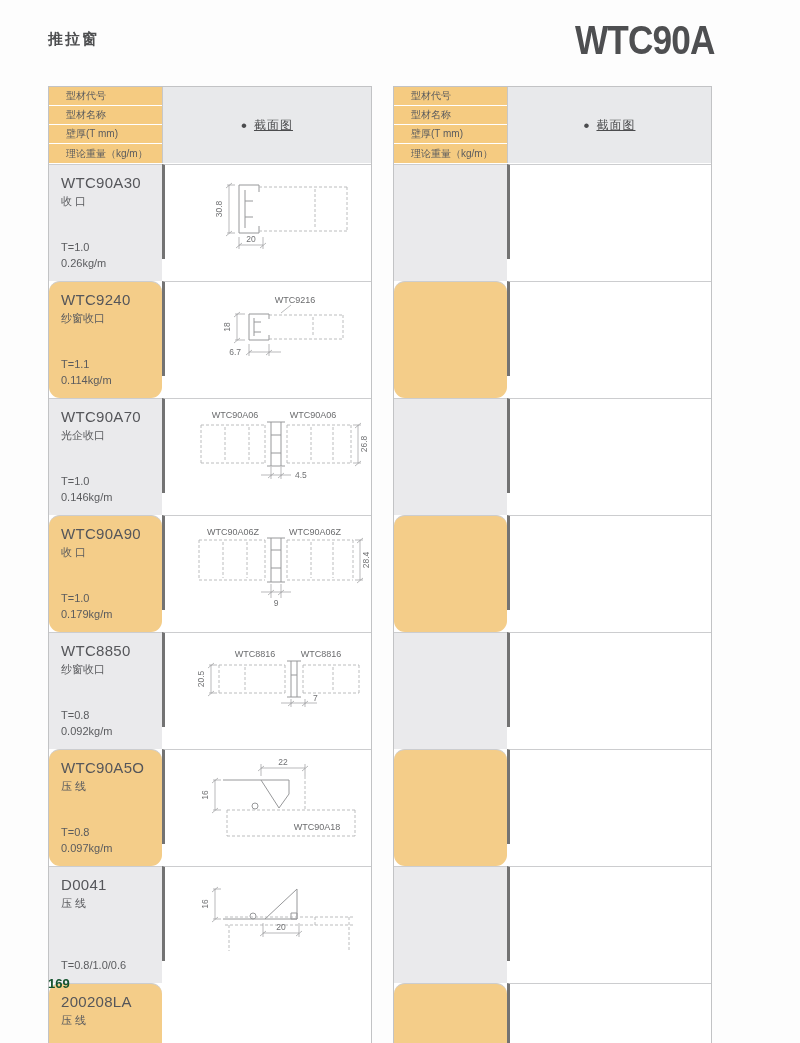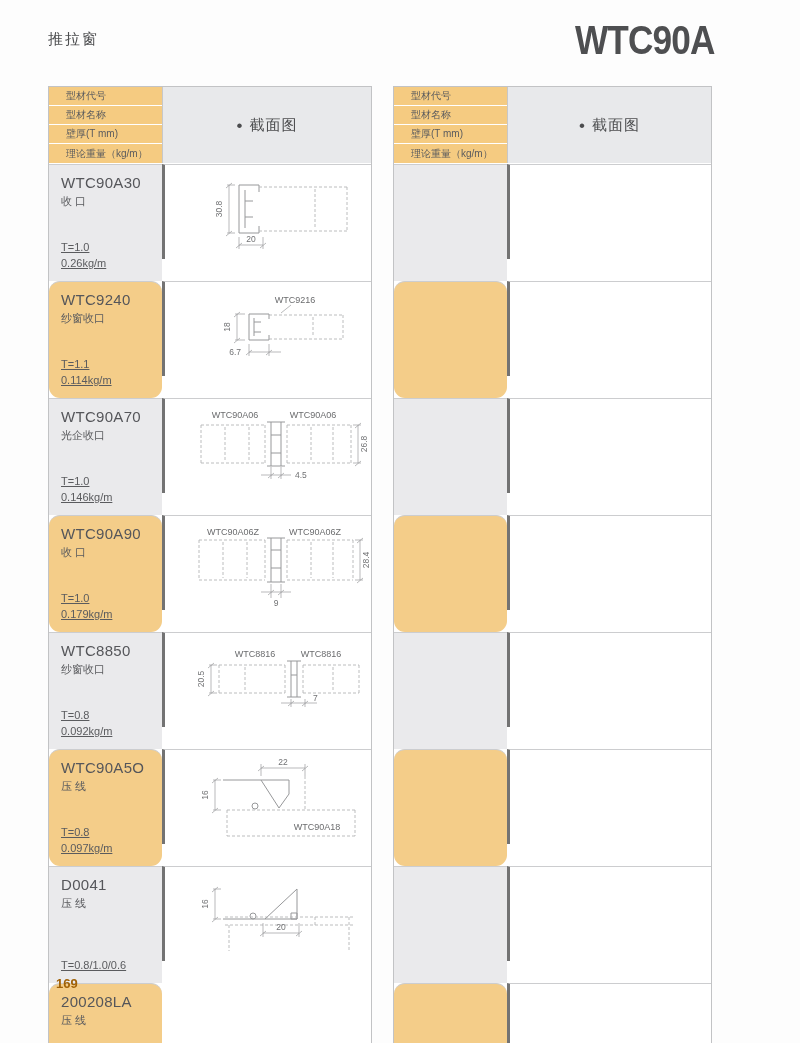--- a/index.html
+++ b/index.html
@@ -1,49 +1,49 @@
 <!DOCTYPE html>
 <html><head>
 <meta charset="utf-8">
 <style>
   html,body{margin:0;padding:0;}
   body{
     width:800px;height:1043px;position:relative;background:#fdfdfd;
     font-family:"Liberation Sans","DejaVu Sans",sans-serif;color:#58595b;
     overflow:hidden;
   }
-  .page-category{position:absolute;left:48px;top:30px;font-size:15px;font-weight:normal;
+  .page-category{position:absolute;left:48px;top:30px;font-size:15px;font-weight:bold;
     color:#4e4f51;letter-spacing:2px;}
   .page-model{position:absolute;right:86px;top:18px;font-size:40px;font-weight:bold;
     color:#4e4f51;transform:scaleX(0.88);transform-origin:right top;letter-spacing:-1px;}
-  .page-number{position:absolute;left:56px;top:976px;font-size:13px;font-weight:bold;color:#a16207;}
+  .page-number{position:absolute;left:48px;top:976px;font-size:13px;font-weight:bold;color:#14532d;}
 
   .ptable{position:absolute;top:86px;display:grid;grid-template-columns:113px 1fr;
     border:1px solid #c2c3c5;background:#fff;}
   .ptable.left{left:48px;width:322px;}
   .ptable.right{left:393px;width:317px;}
 
   .hdr-labels{grid-column:1;height:76px;border-bottom:1px solid #fff;}
   .hdr-labels .hrow{height:18px;line-height:18px;background:#f5cb81;color:#5a5b5e;
     font-size:10px;padding-left:17px;border-bottom:1px solid #fff;white-space:nowrap;overflow:hidden;}
   .hdr-labels .hrow:last-child{border-bottom:none;height:19px;line-height:19px;}
   .hdr-content{grid-column:2;height:76px;background:#e8e9eb;border-left:1px solid #c6c7c9;
     display:flex;align-items:center;justify-content:center;gap:7px;color:#4b4c4e;}
   .hdr-content .bullet{font-size:17px;line-height:1;}
-  .hdr-content .sec{font-size:15px;letter-spacing:1px;}
+  .hdr-content .sec{font-size:12px;letter-spacing:1px;text-decoration:underline;}
 
   .lbl{grid-column:1;height:117px;box-sizing:border-box;border-top:1px solid #cccdcf;
     display:flex;flex-direction:column;padding:9px 8px 9px 12px;}
   .lbl.g{background:#eaeaec;}
   .lbl.o{background:#f4cd89;border-radius:11px;}
   .cnt{grid-column:2;height:95px;box-sizing:border-box;border-top:1px solid #cccdcf;
     border-left:3px solid #737373;background:#fff;display:flex;align-items:flex-end;justify-content:center;}
   .code{font-size:15px;color:#55565a;letter-spacing:0.3px;}
   .pname{font-size:11px;margin-top:3px;color:#5a5b5e;}
-  .meta{margin-top:auto;font-size:11px;line-height:1.45;color:#5a5b5e;text-decoration:underline;}
+  .meta{margin-top:auto;font-size:11px;line-height:1.45;color:#5a5b5e;}
 
   svg text{font-family:"Liberation Sans","DejaVu Sans",sans-serif;fill:#717274;font-size:8.5px;}
   svg .plbl{font-size:9px;fill:#6b6c6e;}
   .sv{stroke:#97989a;fill:none;stroke-width:1;}
   .dash{stroke:#b4b5b7;fill:none;stroke-width:0.9;stroke-dasharray:3 2;}
   .dim{stroke:#9b9c9e;fill:none;stroke-width:0.7;}
 </style>
 </head>
 <body>
 

